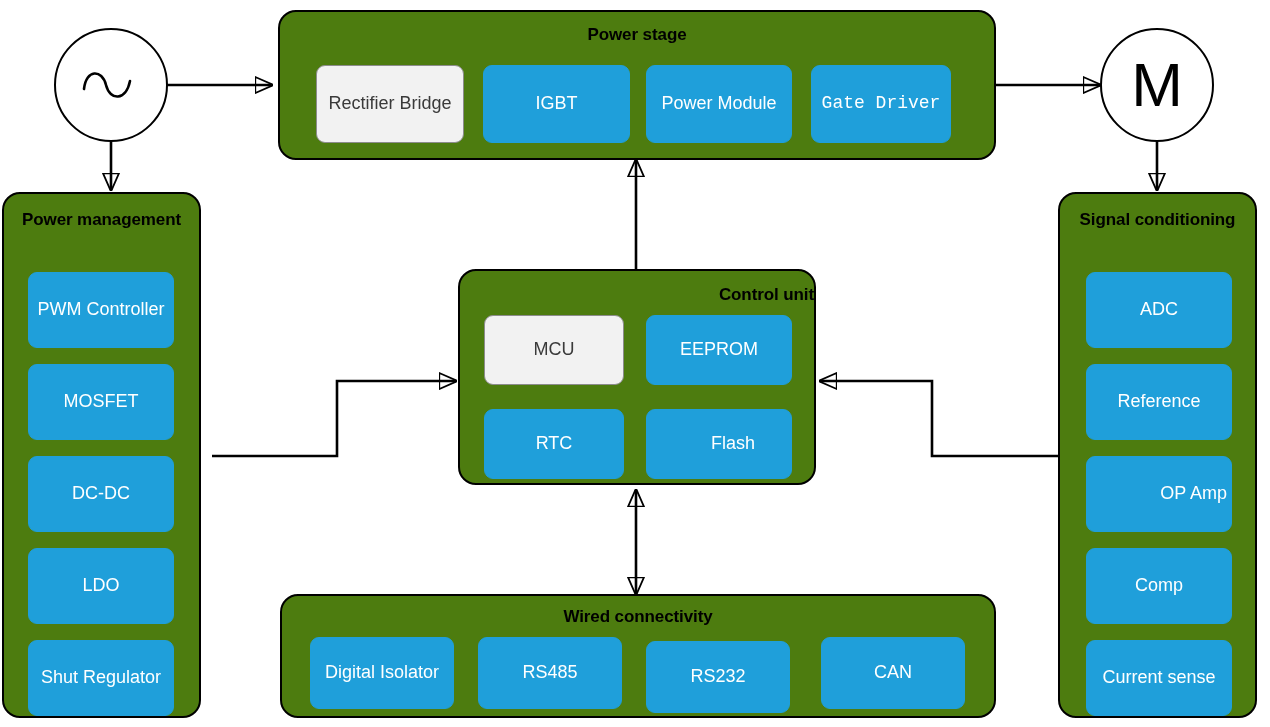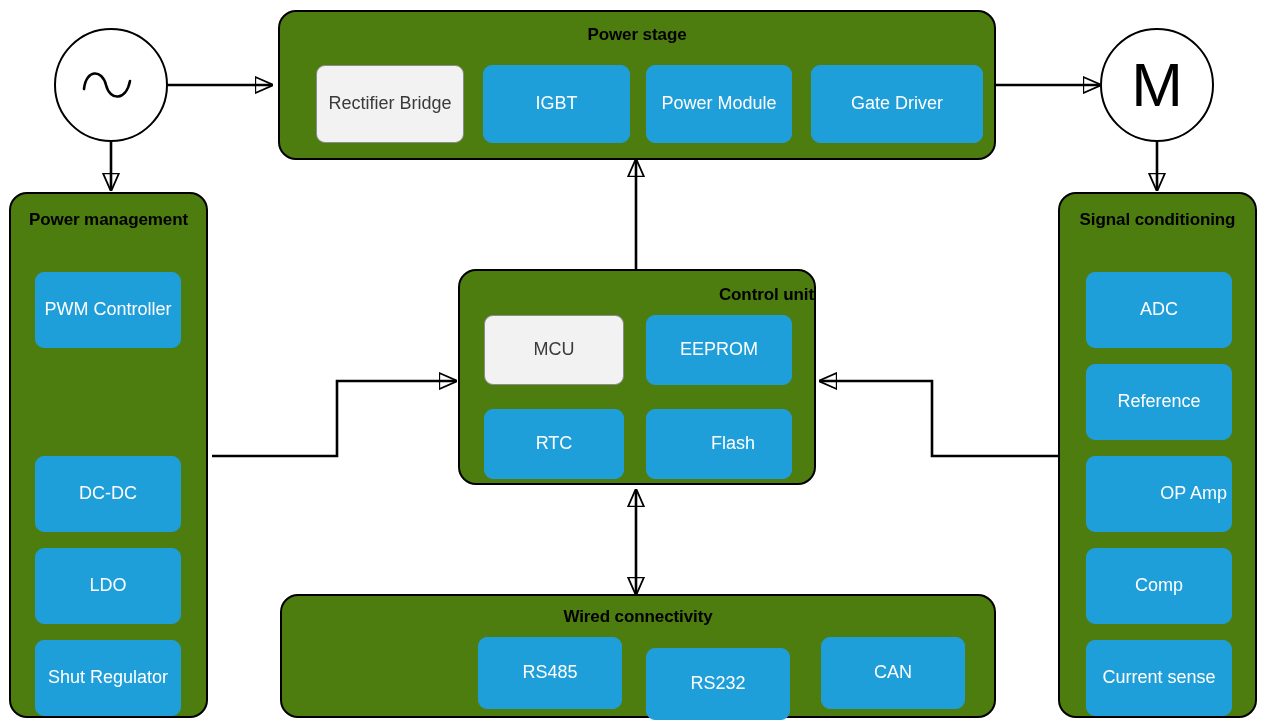--- a/index.html
+++ b/index.html
@@ -130,31 +130,34 @@
 
     <div class="block gray" style="left:36px; top:53px; width:148px; height:78px;">
       <span>Rectifier Bridge</span>
     </div>
     <div class="block blue" style="left:203px; top:53px; width:147px; height:78px;">
       <span>IGBT</span>
     </div>
     <div class="block blue" style="left:366px; top:53px; width:146px; height:78px;">
       <span>Power Module</span>
     </div>
-    <div class="block blue" style="left:531px; top:53px; width:172px; height:78px;">
+    <div class="block blue" style="left:531px; top:53px; width:140px; height:78px;font-family:Liberation Mono, monospace;">
       <span>Gate Driver</span>
     </div>
   </div>
 
-  <div class="panel" style="left:9px; top:192px; width:199px; height:526px;">
+  <div class="panel" style="left:2px; top:192px; width:199px; height:526px;">
     <div class="panel-title" style="top:16px;">Power management</div>
 
     <div class="block blue" style="left:24px; top:78px; width:146px; height:76px;">
       <span>PWM Controller</span>
     </div>
+    <div class="block blue" style="left:24px; top:170px; width:146px; height:76px;">
+      <span>MOSFET</span>
+    </div>
     <div class="block blue" style="left:24px; top:262px; width:146px; height:76px;">
       <span>DC-DC</span>
     </div>
     <div class="block blue" style="left:24px; top:354px; width:146px; height:76px;">
       <span>LDO</span>
     </div>
     <div class="block blue" style="left:24px; top:446px; width:146px; height:76px;">
       <span>Shut Regulator</span>
     </div>
   </div>
@@ -192,24 +195,27 @@
       <span>RTC</span>
     </div>
     <div class="block blue" style="left:186px; top:138px; width:146px; height:70px;padding-left:32px;">
       <span>Flash</span>
     </div>
   </div>
 
   <div class="panel" style="left:280px; top:594px; width:716px; height:124px;">
     <div class="panel-title" style="top:11px;">Wired connectivity</div>
 
+    <div class="block blue" style="left:28px; top:41px; width:144px; height:72px;">
+      <span>Digital Isolator</span>
+    </div>
     <div class="block blue" style="left:196px; top:41px; width:144px; height:72px;">
       <span>RS485</span>
     </div>
-    <div class="block blue" style="left:364px; top:52px; width:144px; height:72px;">
+    <div class="block blue" style="left:364px; top:45px; width:144px; height:72px;">
       <span>RS232</span>
     </div>
     <div class="block blue" style="left:539px; top:41px; width:144px; height:72px;">
       <span>CAN</span>
     </div>
   </div>
 
 </div>
 
 </body></html>

